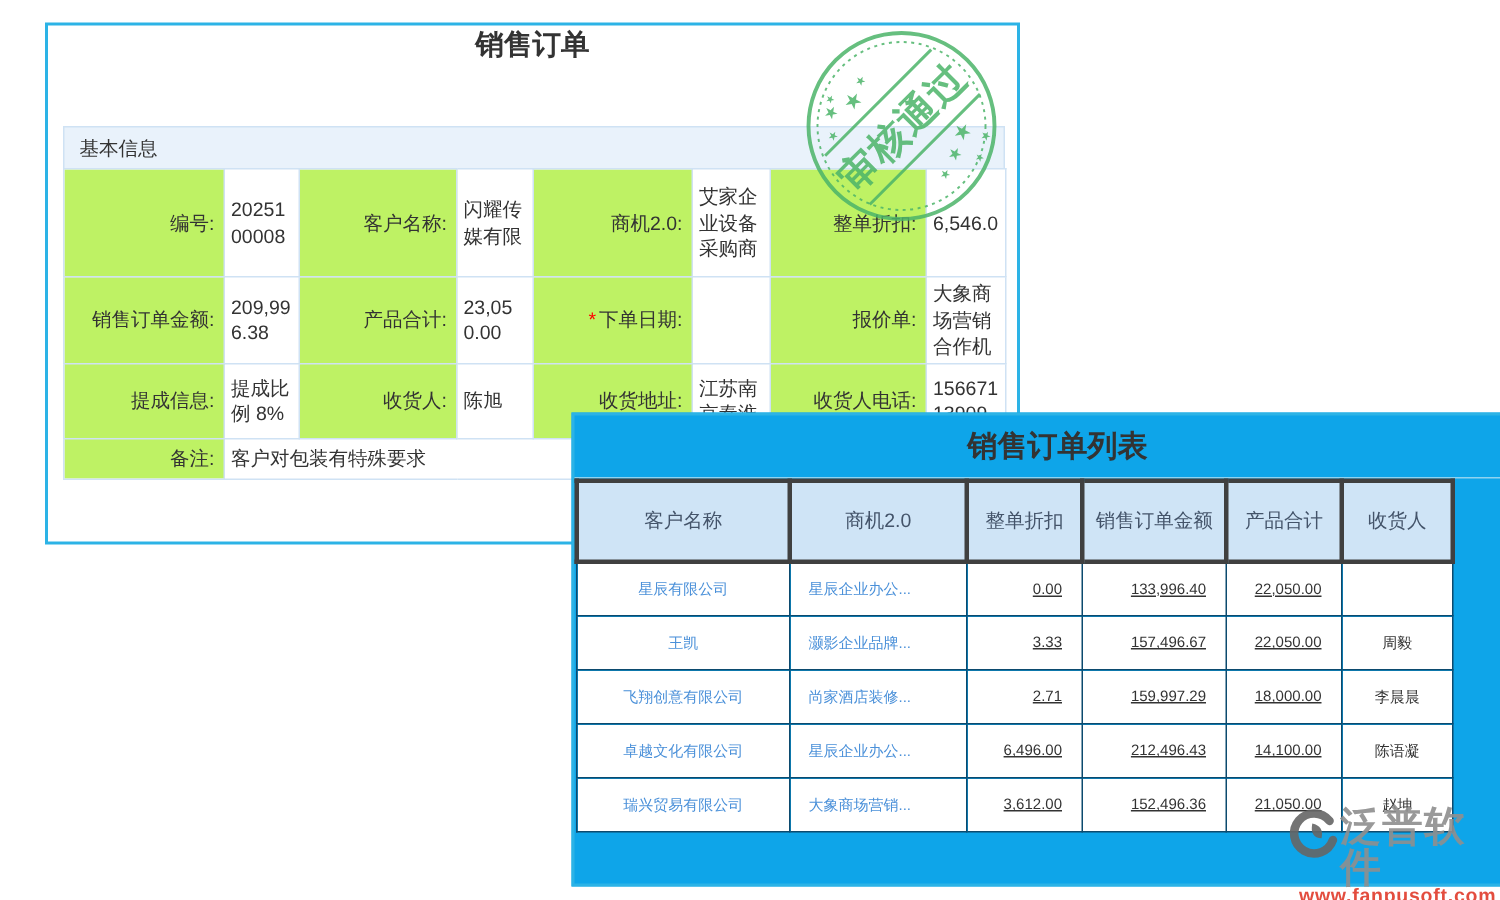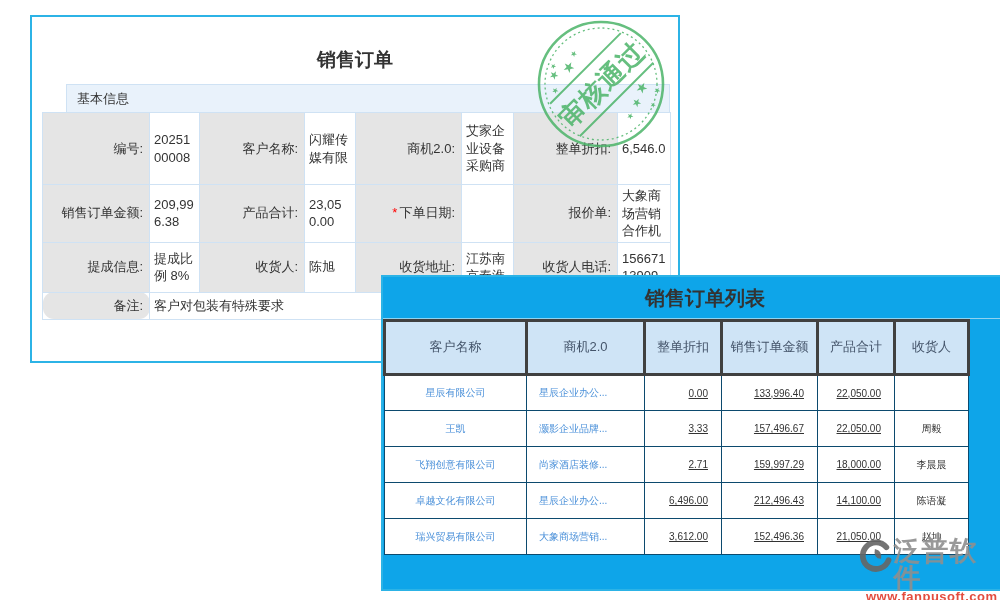--- a/index.html
+++ b/index.html
@@ -4,30 +4,30 @@
 <style>
   * { margin:0; padding:0; box-sizing:border-box; }
   html,body { background:#ffffff; }
   body { font-family:"Liberation Sans","DejaVu Sans",sans-serif; color:#333; }
   .stage { position:relative; width:1000px; height:600px; background:#fff; overflow:hidden; }
 
   
   .form-panel { position:absolute; left:30px; top:15px; width:650px; height:348px;
                 border:2px solid #2cb3e6; background:#fff; z-index:1; }
   .form-title { text-align:center; font-size:19px; font-weight:bold; color:#333;
-                padding-top:30px; height:50px; }
+                padding-top:0; height:50px; }
   .form-inner { position:absolute; left:10px; right:8px; top:67px; }
   .section-bar { height:28px; line-height:27px; background:#e9f2fb; border:1px solid #cfe2f4;
-                 border-bottom:none; font-size:13px; color:#333; padding-left:10px;margin-left:24px; }
+                 border-bottom:none; font-size:13px; color:#333; padding-left:10px; }
   table.form-grid { width:628px; table-layout:fixed; border-collapse:collapse; }
   .form-grid td { border:1px solid #cfe2f4; font-size:13px; vertical-align:middle; }
-  .form-grid td.lbl { background:#e5e5e5; text-align:right; padding:2px 6px 2px 2px; color:#333; }
+  .form-grid td.lbl { background:#bef264; text-align:right; padding:2px 6px 2px 2px; color:#333; }
   .form-grid td.val { background:#fff; text-align:left; padding:2px 4px; word-break:break-all; line-height:1.35; }
   tr.fr1 td { height:72px; } tr.fr2 td { height:55px; } tr.fr3 td { height:50px; }
-  tr.fr4 td { height:45px; } tr.fr5 td { height:27px;border-radius:11px; }
+  tr.fr4 td { height:45px; } tr.fr5 td { height:27px; }
   .req { color:#ff0000; margin-right:2px; font-size:13px; }
 
   
   .stamp { position:absolute; left:535px; top:18px; width:132px; height:132px; z-index:2; opacity:.85; }
 
   
   .list-panel { position:absolute; left:381px; top:275px; width:648px; height:316px;
                 border:2px solid #2cb3e6; background:#0ea5e9; z-index:3; }
   .list-title { height:42px; line-height:42px; text-align:center; font-size:20px;
                 font-weight:bold; color:#333; border-bottom:1px solid #8fd3f0; }

